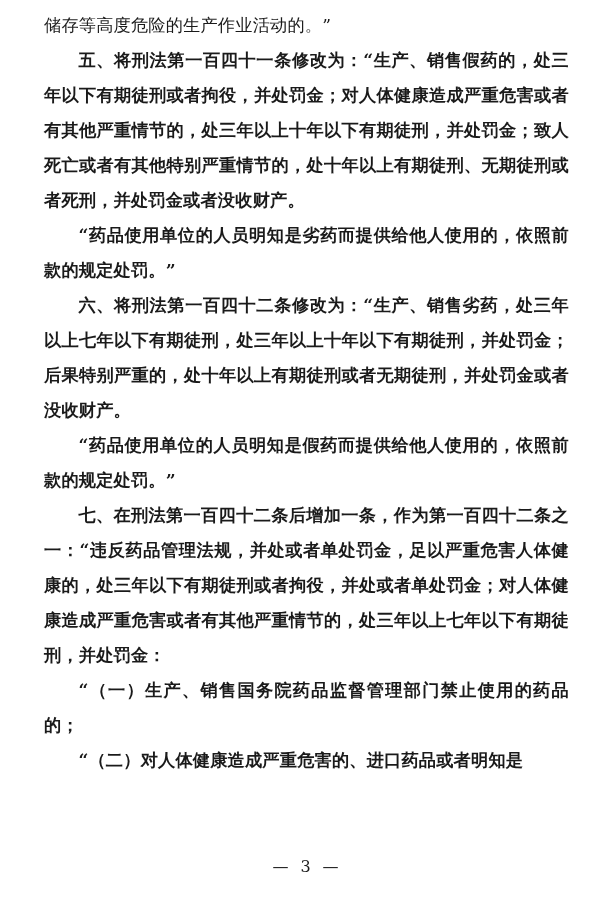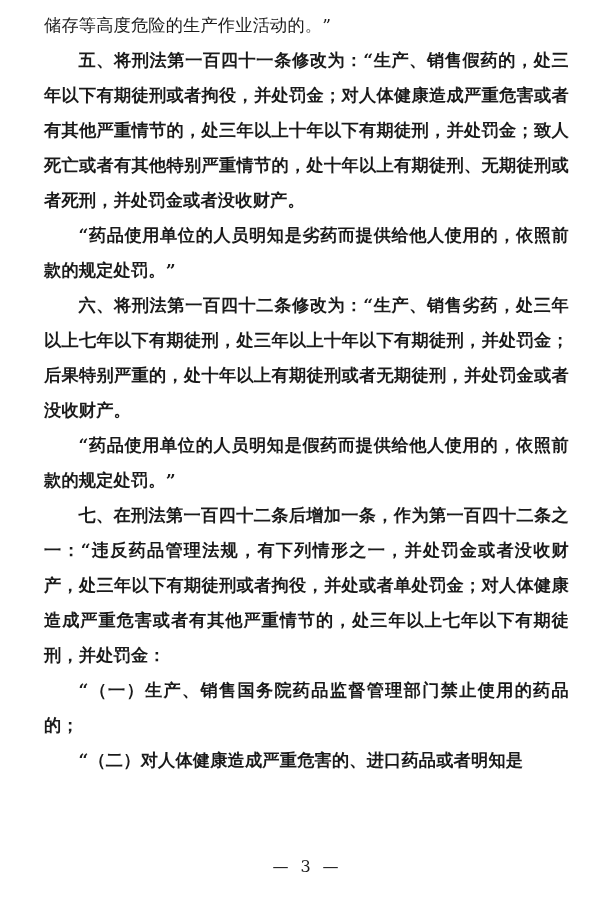--- a/index.html
+++ b/index.html
@@ -58,21 +58,21 @@
 </head>
 <body>
 
 <div class="page">
   <div class="doc-body">
     <p class="cont">储存等高度危险的生产作业活动的。”</p>
     <p class="para">五、将刑法第一百四十一条修改为：“生产、销售假药的，处三年以下有期徒刑或者拘役，并处罚金；对人体健康造成严重危害或者有其他严重情节的，处三年以上十年以下有期徒刑，并处罚金；致人死亡或者有其他特别严重情节的，处十年以上有期徒刑、无期徒刑或者死刑，并处罚金或者没收财产。</p>
     <p class="para">“药品使用单位的人员明知是劣药而提供给他人使用的，依照前款的规定处罚。”</p>
     <p class="para">六、将刑法第一百四十二条修改为：“生产、销售劣药，处三年以上七年以下有期徒刑，处三年以上十年以下有期徒刑，并处罚金；后果特别严重的，处十年以上有期徒刑或者无期徒刑，并处罚金或者没收财产。</p>
     <p class="para">“药品使用单位的人员明知是假药而提供给他人使用的，依照前款的规定处罚。”</p>
-    <p class="para">七、在刑法第一百四十二条后增加一条，作为第一百四十二条之一：“违反药品管理法规，有下列情形之一，并处罚金或者没收财产，处三年以下有期徒刑或者拘役，并处或者单处罚金；对人体健康造成严重危害或者有其他严重情节的，处三年以上七年以下有期徒刑，并处罚金：</p>
+    <p class="para">七、在刑法第一百四十二条后增加一条，作为第一百四十二条之一：“违反药品管理法规，并处或者单处罚金，足以严重危害人体健康的，处三年以下有期徒刑或者拘役，并处或者单处罚金；对人体健康造成严重危害或者有其他严重情节的，处三年以上七年以下有期徒刑，并处罚金：</p>
     <p class="para">“（一）生产、销售国务院药品监督管理部门禁止使用的药品的；</p>
     <p class="para">“（二）对人体健康造成严重危害的、进口药品或者明知是</p>
   </div>
 
   <div class="footer">
     <span class="dash">—</span><span>3</span><span class="dash">—</span>
   </div>
 </div>
 
 </body></html>

